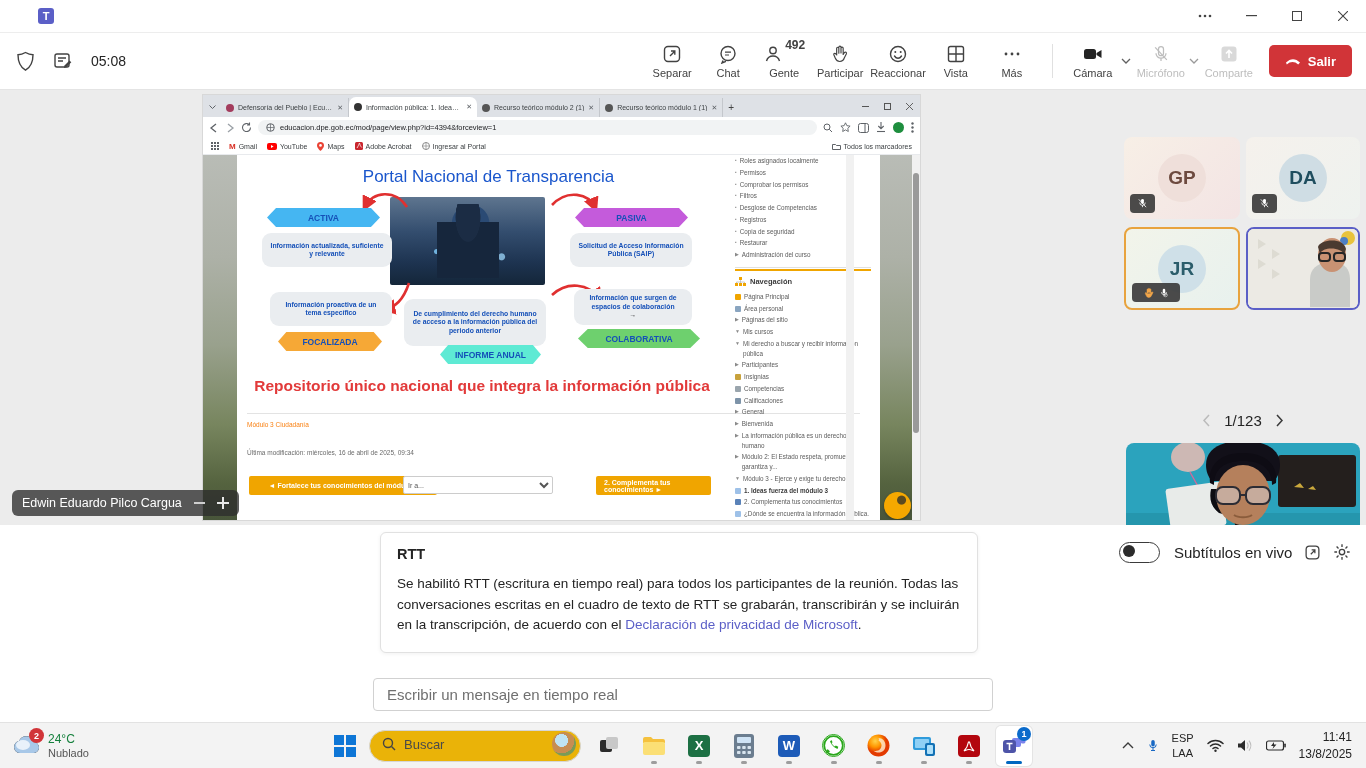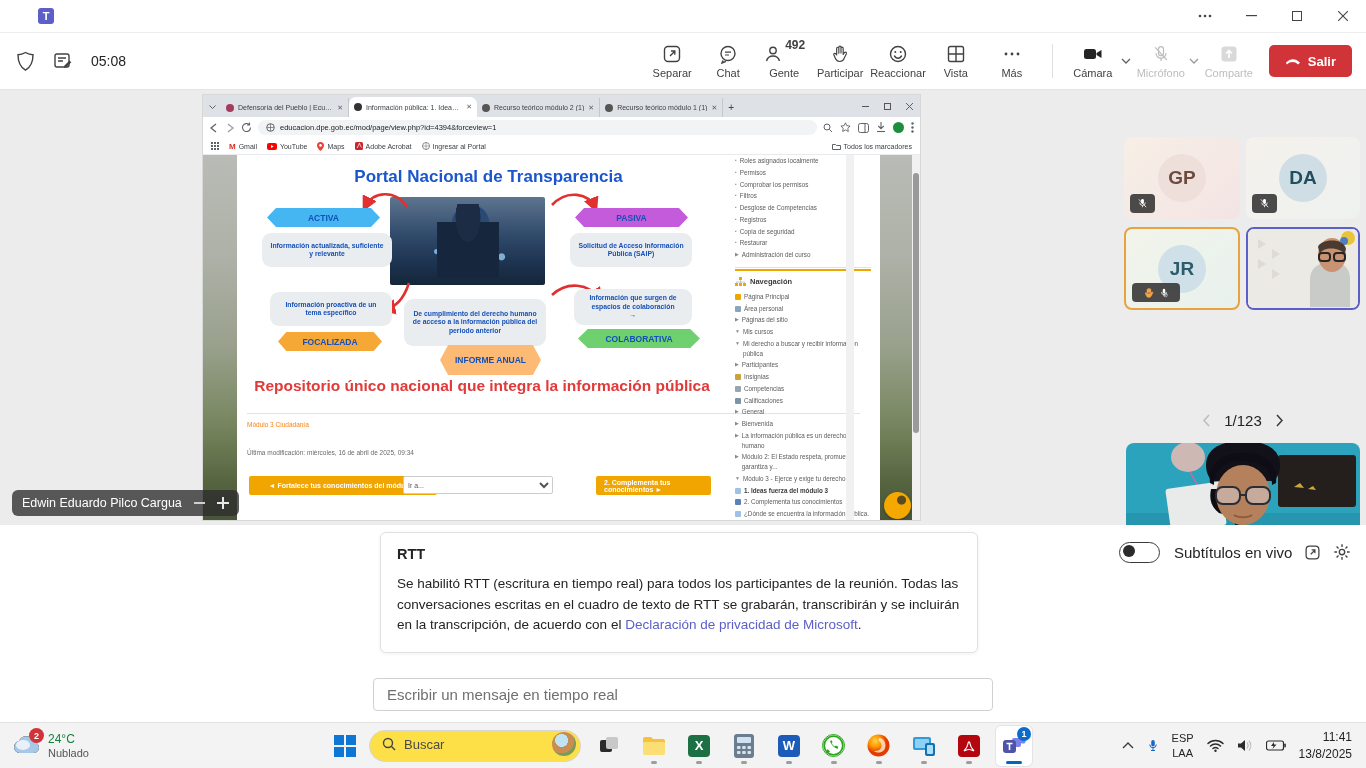--- a/index.html
+++ b/index.html
@@ -60,21 +60,21 @@
   .bookmarks{position:absolute;left:0;top:43px;width:717px;height:17px;background:#fff;
     border-bottom:1px solid #e8eaed;display:flex;align-items:center;padding:0 8px;gap:10px;
     font-size:7px;color:#3c4043}
   .bm{display:flex;align-items:center;gap:3px}
   .bm-right{margin-left:auto;display:flex;align-items:center;gap:3px}
   
   .page{position:absolute;left:0;top:60px;width:717px;height:365px;overflow:hidden;
     background:linear-gradient(180deg,#b9bcb6 0%,#adb1a7 28%,#99a18d 52%,#77855e 74%,#55633f 90%,#48553a 100%)}
   .card{position:absolute;left:34px;top:0;width:643px;height:365px;background:#fff}
   .pg-title{position:absolute;left:10px;top:12px;width:483px;text-align:center;
-    font-size:17px;font-weight:bold;color:#1a56cc}
+    font-size:17px;font-weight:normal;color:#1a56cc}
   .center-img{position:absolute;left:153px;top:42px;width:155px;height:88px;border-radius:2px;
     background:
      radial-gradient(circle at 30% 62%,rgba(120,190,235,.9) 2px,rgba(120,190,235,0) 3px),
      radial-gradient(circle at 45% 70%,rgba(160,210,240,.9) 3px,rgba(160,210,240,0) 4px),
      radial-gradient(circle at 60% 58%,rgba(120,190,235,.85) 4px,rgba(120,190,235,0) 5px),
      radial-gradient(circle at 72% 68%,rgba(150,205,240,.8) 3px,rgba(150,205,240,0) 4px),
      radial-gradient(circle at 52% 30%,#2a4a74 18%,rgba(42,74,116,0) 19%),
      linear-gradient(180deg,#5e758f 0%,#334d6e 40%,#1d3350 75%,#142639 100%)}
   .center-img .person{position:absolute;left:30%;top:8%;width:40%;height:84%;
     background:radial-gradient(ellipse at 50% 18%,#1b2c44 28%,transparent 29%),
@@ -149,21 +149,21 @@
   .taskbar{position:absolute;left:0;top:722px;width:1366px;height:46px;background:#f3f3f3;
     border-top:1px solid #e2e2e2;display:flex;align-items:center}
   .weather{display:flex;align-items:center;gap:8px;margin-left:12px;cursor:pointer}
   .weather .wt{font-size:12px;color:#15803d;line-height:1.2}
   .weather .wc{font-size:11px;color:#555}
   .wicon{position:relative;width:28px;height:24px}
   .wbadge{position:absolute;right:-4px;top:-5px;width:15px;height:15px;border-radius:50%;background:#d13438;
     color:#fff;font-size:9px;display:flex;align-items:center;justify-content:center;font-weight:bold}
   .start{margin-left:236px;width:40px;height:40px;display:flex;align-items:center;justify-content:center;
     border-radius:5px;cursor:pointer}
-  .searchpill{width:212px;height:32px;background:#fde047;border:1px solid #d6d6d6;border-radius:17px;
+  .searchpill{width:212px;height:32px;background:#eab308;border:1px solid #d6d6d6;border-radius:17px;
     display:flex;align-items:center;padding:0 4px 3px 12px;gap:8px;margin-left:4px;cursor:pointer}
   .searchpill .stxt{font-size:13px;color:#4a4a4a;flex:1}
   .bingimg{width:24px;height:24px;border-radius:50%;
     background:radial-gradient(circle at 40% 35%,#bfe3f2 0 30%,#c78d52 31% 60%,#7a9b57 61% 100%)}
   .tb-icons{display:flex;align-items:center;gap:9px;margin-left:10px}
   .app{width:36px;height:40px;display:flex;flex-direction:column;align-items:center;justify-content:center;
     position:relative;border-radius:5px;cursor:pointer}
   .app .dash{position:absolute;bottom:2px;width:6px;height:3px;border-radius:2px;background:#9d9d9d}
   .app.active{background:#fff;box-shadow:0 0 0 1px #e4e4e4}
   .app.active .dash{width:16px;background:#0067c0}
@@ -535,21 +535,21 @@
         <div class="hexa" style="left:30px;top:53px;width:113px;height:19px;background:#45b6f2">ACTIVA</div>
         <div class="gbox" style="left:25px;top:78px;width:130px;height:34px">Información actualizada, suficiente y relevante</div>
 
         <div class="hexa" style="left:338px;top:53px;width:113px;height:19px;background:#c45bdb">PASIVA</div>
         <div class="gbox" style="left:333px;top:78px;width:122px;height:34px">Solicitud de Acceso Información Pública (SAIP)</div>
 
         <div class="gbox" style="left:33px;top:137px;width:122px;height:34px">Información proactiva de un tema específico</div>
         <div class="hexa" style="left:41px;top:177px;width:104px;height:19px;background:#f6a836">FOCALIZADA</div>
 
         <div class="gbox" style="left:167px;top:144px;width:142px;height:47px">De cumplimiento del derecho humano de acceso a la información pública del periodo anterior</div>
-        <div class="hexa" style="left:203px;top:190px;width:101px;height:30px;background:#fdba74">INFORME ANUAL</div>
+        <div class="hexa" style="left:203px;top:190px;width:101px;height:19px;background:#5eead4">INFORME ANUAL</div>
 
         <div class="gbox" style="left:337px;top:134px;width:118px;height:36px;flex-direction:column">
           <span>Información que surgen de espacios de colaboración</span>
           <span style="font-weight:normal;color:#333">→</span>
         </div>
         <div class="hexa" style="left:341px;top:174px;width:122px;height:19px;background:#6ed06e">COLABORATIVA</div>
 
         <div class="repositorio">Repositorio único nacional que  integra la información pública</div>
         <div class="pg-hr"></div>
         <div class="mod-link">Módulo 3 Ciudadanía</div>

